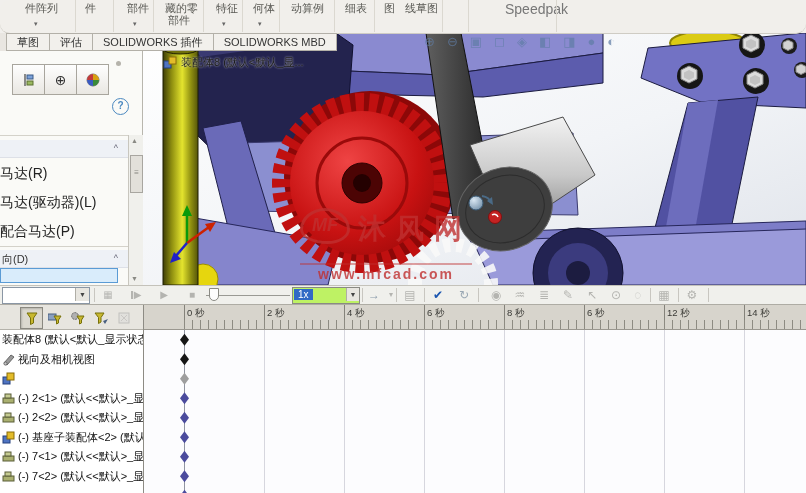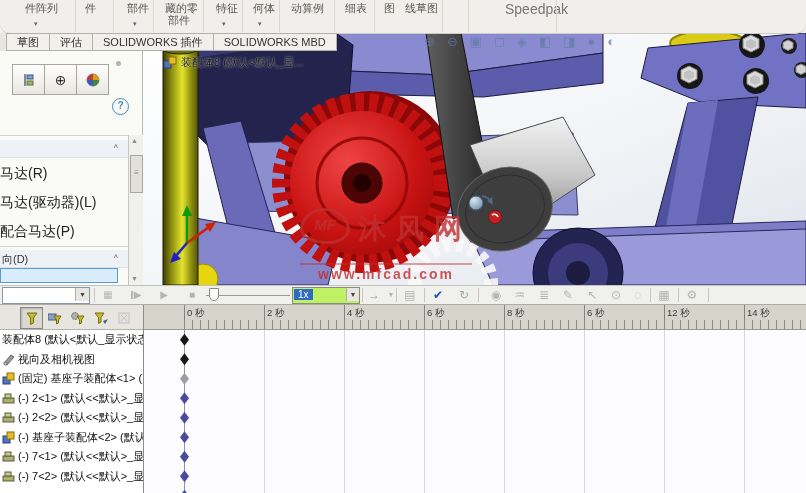--- a/index.html
+++ b/index.html
@@ -25,21 +25,21 @@
   .vplabel{position:absolute;left:163px;top:55px;z-index:3;display:flex;align-items:center;gap:4px;
            font-size:11px;color:#1c1c1c;text-shadow:0 0 2px rgba(255,255,255,.8);}
   .hud{position:absolute;left:424px;top:34px;z-index:3;display:flex;gap:12px;font-size:13px;
        color:rgba(95,125,165,.72);}
   .hud span{cursor:default;}
 
   .watermark{position:absolute;left:300px;top:208px;z-index:4;opacity:.8;color:#c03030;text-align:center;}
   .wm-row{display:flex;align-items:flex-end;gap:8px;justify-content:center;}
   .wm-logo{display:inline-block;width:44px;height:30px;border:3px solid #c03030;
            border-radius:50% 50% 45% 55%/60% 60% 40% 40%;font-style:italic;font-weight:bold;
-           font-size:15px;line-height:28px;}
+           font-size:18px;line-height:28px;}
   .wm-name{font-size:28px;font-weight:bold;letter-spacing:10px;line-height:30px;}
   .wm-url{font-size:14px;font-weight:bold;letter-spacing:2px;border-top:2px solid rgba(192,48,48,.55);
           margin-top:19px;padding-top:1px;}
 
   
   .panel{position:absolute;left:0;top:51px;width:143px;height:234px;background:#fafaf7;z-index:5;
          border-right:1px solid #b8b6ae;box-sizing:border-box;}
   .pm-dot{position:absolute;left:116px;top:10px;width:5px;height:5px;border-radius:50%;background:#b5b3ab;}
   .pm-tabs{position:absolute;left:13px;top:13px;display:flex;}
   .pm-tab{width:31px;height:29px;border:1px solid #a8a59d;margin-left:-1px;background:linear-gradient(#fefefe,#e9e7e2);
@@ -465,21 +465,20 @@
           <polygon points="2,10 9,2 12,4 5,12" fill="#9a9a9a" stroke="#666"></polygon>
           <circle cx="3.5" cy="10.5" r="1.6" fill="#c8c8c8" stroke="#666"></circle>
         </svg>
     <span>视向及相机视图</span>
   </div>
   <div class="trow">
     <svg class="ticon" width="13" height="13">
           <rect x="1" y="5" width="7" height="7" fill="#4f74c2" stroke="#24407e"></rect>
           <rect x="5" y="1" width="7" height="7" fill="#e3bc2a" stroke="#8a6d08"></rect>
         </svg>
-    <span>(固定) 基座子装配体&lt;1&gt; (</span>
   </div>
   <div class="trow">
     <svg class="ticon" width="13" height="13">
           <rect x="1" y="6" width="11" height="5" fill="#aab070" stroke="#5a5e38"></rect>
           <rect x="3" y="2" width="6" height="4" fill="#c6cc92" stroke="#5a5e38"></rect>
         </svg>
     <span>(-) 2&lt;1&gt; (默认&lt;&lt;默认&gt;_显</span>
   </div>
   <div class="trow">
     <svg class="ticon" width="13" height="13">

